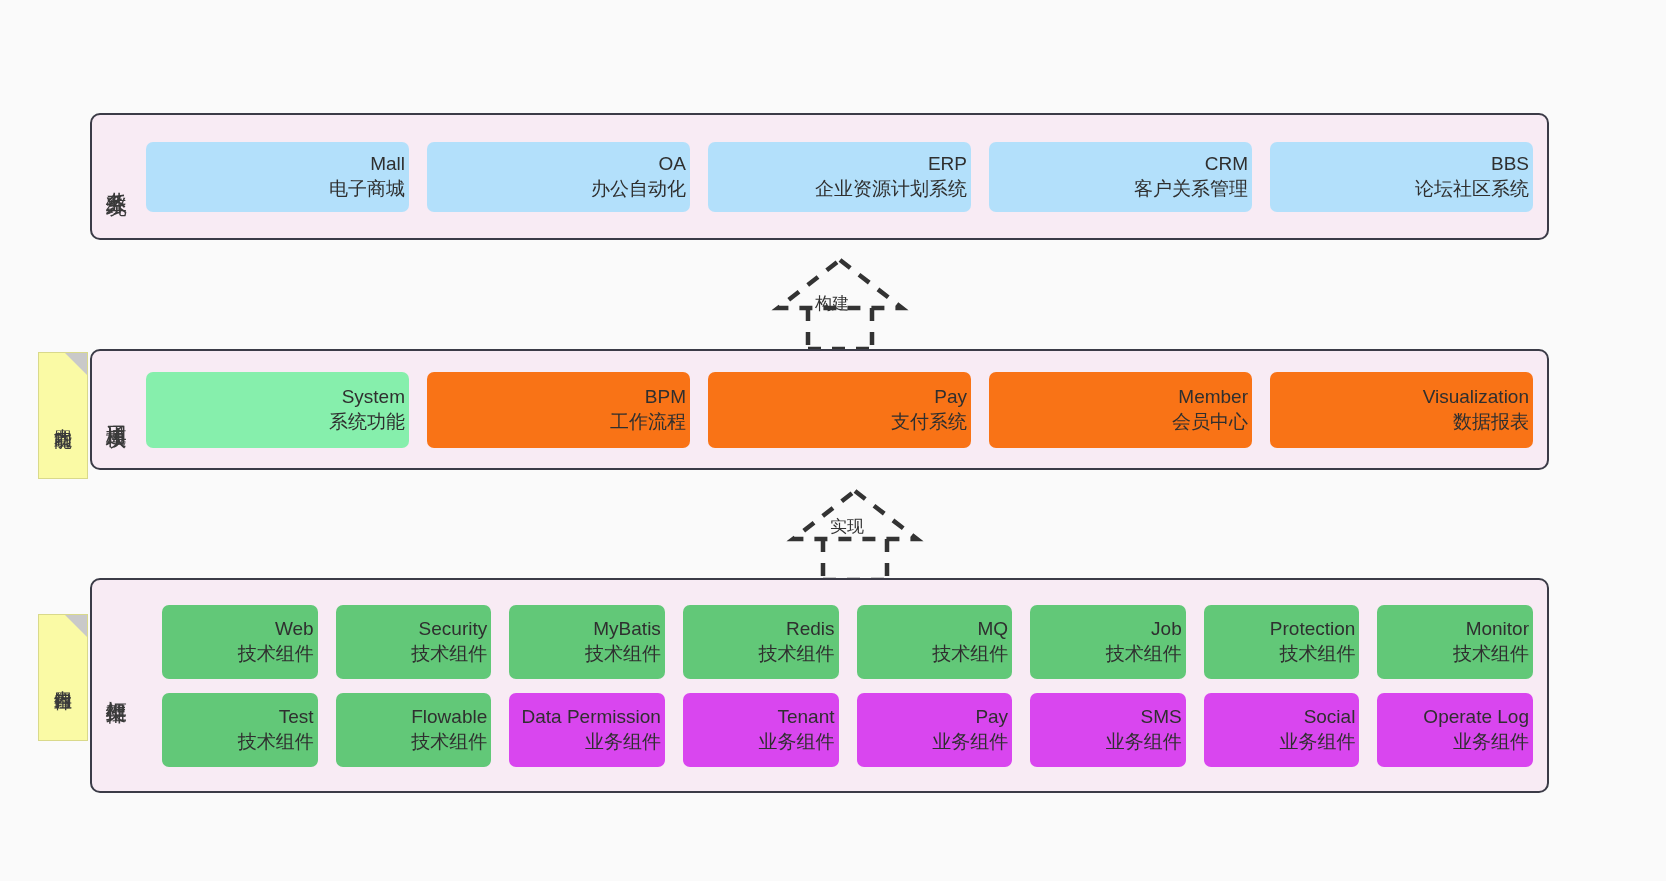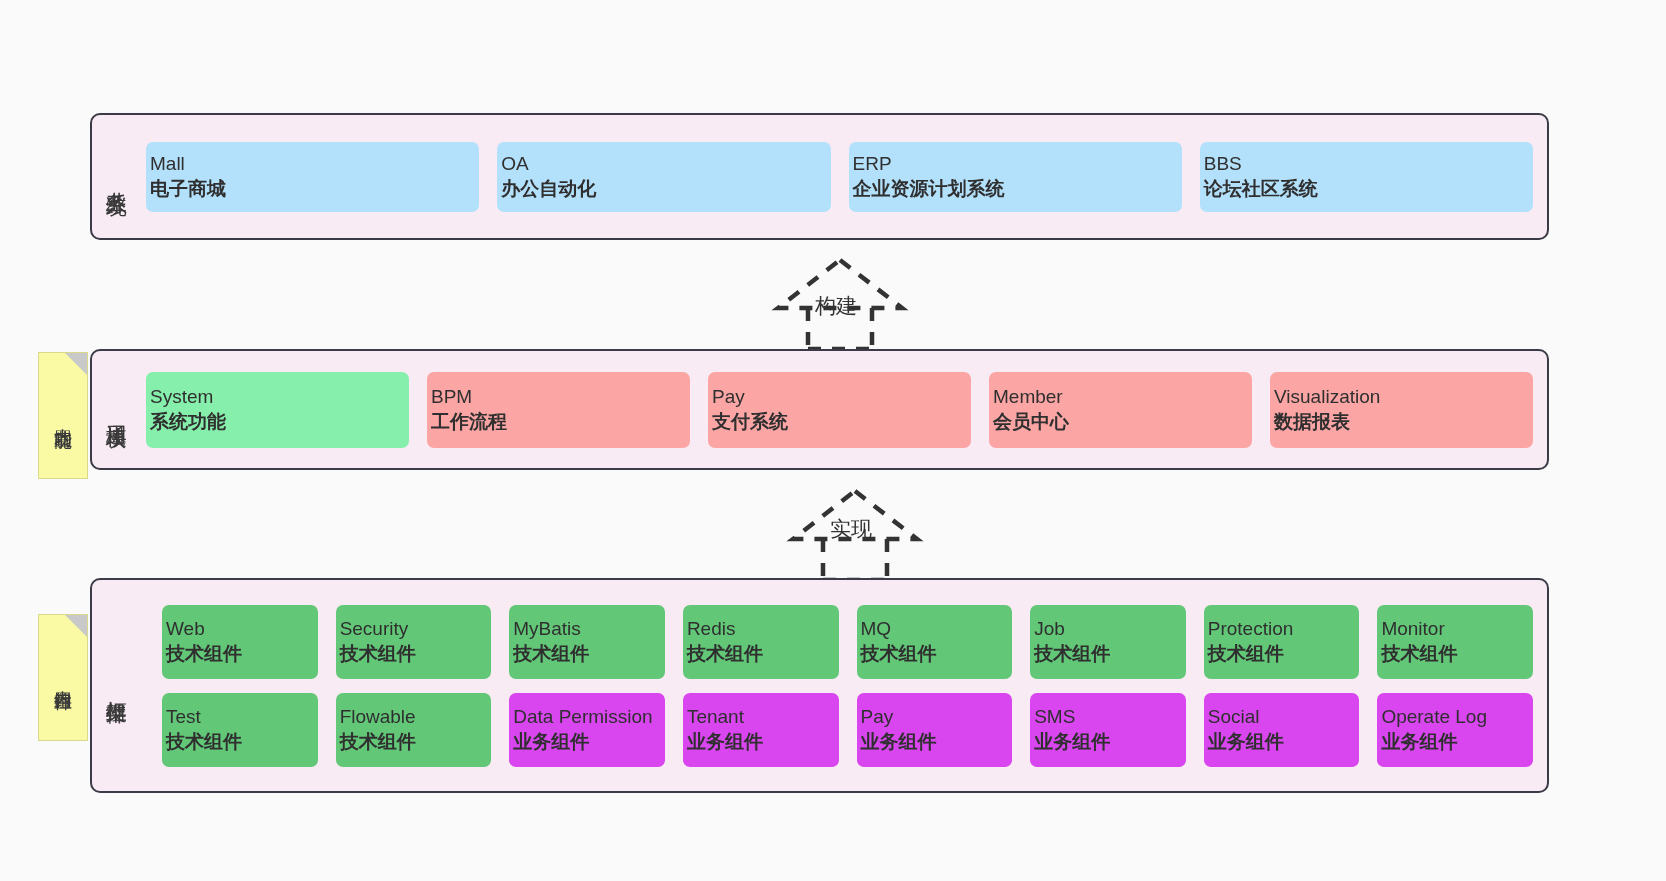--- a/index.html
+++ b/index.html
@@ -55,36 +55,36 @@
   .row {
     display: flex;
     gap: 18px;
     align-items: stretch;
   }
   .cell {
     flex: 1 1 0;
     border-radius: 7px;
     display: flex;
     flex-direction: column;
-    align-items: flex-start;
+    align-items: flex-end;
     justify-content: center;
     text-align: center;
     font-size: 19px;
     line-height: 1.28;
     color: #2f2f2f;
     box-sizing: border-box;
     padding: 0 4px;
   }
   .cell .t1 { display: block; }
-  .cell .t2 { display: block; font-weight: bold; }
+  .cell .t2 { display: block; }
 
   
   .c-blue       { background: #b3e0fb; }
   .c-red        { background: #86efac; }
-  .c-pink       { background: #fca5a5; }
+  .c-pink       { background: #f97316; }
   .c-green      { background: #62c878; }
   .c-lightgreen { background: #d946ef; }
 
   
   #layer-business  { left: 90px;  top: 113px; width: 1459px; height: 127px; }
   #layer-common    { left: 90px;  top: 349px; width: 1459px; height: 121px; }
   #layer-framework { left: 90px;  top: 578px; width: 1459px; height: 215px; gap: 16px; }
 
   #layer-business  .cell { height: 70px; }
   #layer-common    .cell { height: 76px; }
@@ -117,21 +117,21 @@
     border-color: transparent #c9c9c9 transparent transparent;
   }
   #sticky-common    { left: 38px; top: 352px; width: 50px; height: 127px; }
   #sticky-framework { left: 38px; top: 614px; width: 50px; height: 127px; }
 
   
   .arrow { position: absolute; }
   .arrow svg { display: block; overflow: visible; }
   .arrow-label {
     position: absolute;
-    font-size: 21px;
+    font-size: 17px;
     color: #333333;
     background: transparent;
     white-space: nowrap;
   }
   #arrow-build  { left: 755px; top: 256px; width: 160px; height: 95px; }
   #arrow-impl   { left: 770px; top: 487px; width: 160px; height: 95px; }
   #arrow-build  .arrow-label { left: 60px; top: 36px; }
   #arrow-impl   .arrow-label { left: 60px; top: 28px; }
 </style>
 </head>
@@ -145,20 +145,24 @@
         <span class="t1">Mall</span>
         <span class="t2">电子商城</span>
       </div>
       <div class="cell c-blue">
         <span class="t1">OA</span>
         <span class="t2">办公自动化</span>
       </div>
       <div class="cell c-blue">
         <span class="t1">ERP</span>
         <span class="t2">企业资源计划系统</span>
+      </div>
+      <div class="cell c-blue">
+        <span class="t1">CRM</span>
+        <span class="t2">客户关系管理</span>
       </div>
       <div class="cell c-blue">
         <span class="t1">BBS</span>
         <span class="t2">论坛社区系统</span>
       </div>
     </div>
   </div>
 </div>
 
 <div class="arrow" id="arrow-build">

